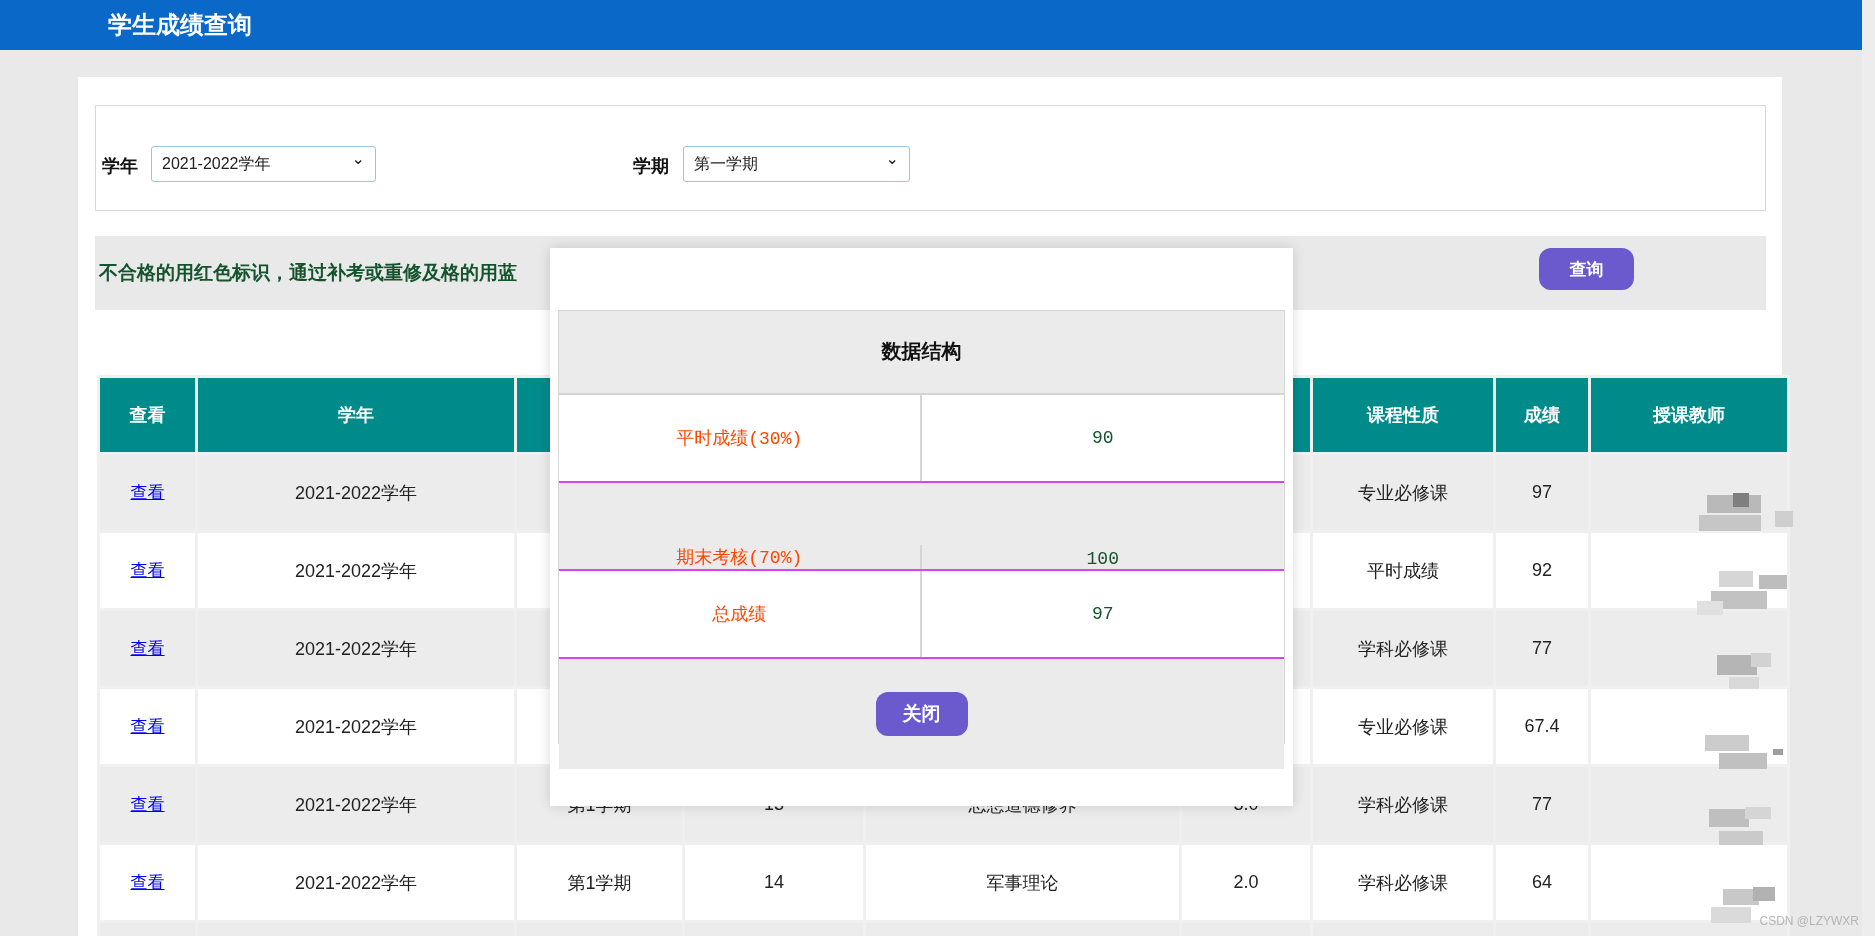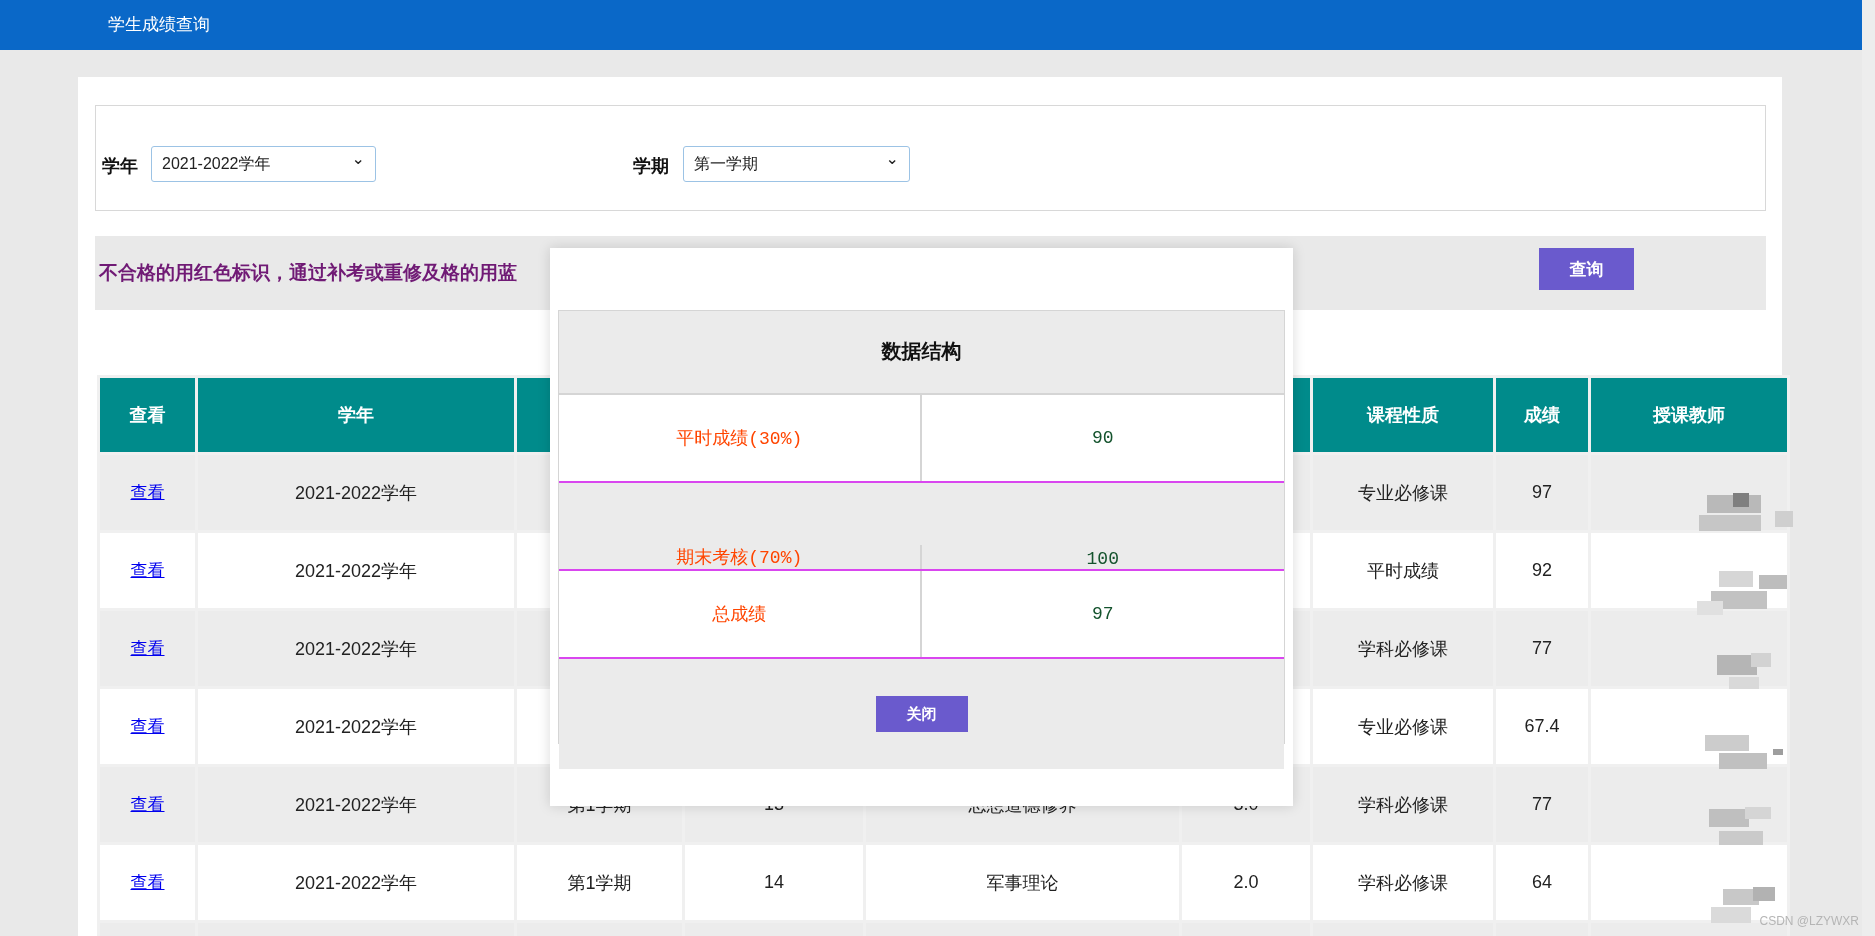--- a/index.html
+++ b/index.html
@@ -1,42 +1,42 @@
 <!DOCTYPE html>
 <html><head>
 <meta charset="utf-8">
 <style>
   * { margin:0; padding:0; box-sizing:border-box; }
   body { font-family:"Liberation Sans","DejaVu Sans",sans-serif; }
   .page { position:relative; width:1875px; height:936px; overflow:hidden; background:#e9e9e9; }
 
   
   .navbar { position:absolute; left:0; top:0; width:1862px; height:50px; background:#0a68c8; }
-  .nav-title { position:absolute; left:108px; top:0; line-height:50px; font-size:17px; color:#ffffff; }
+  .nav-title { position:absolute; left:108px; top:0; line-height:50px; font-size:24px; color:#ffffff;font-weight:bold; }
 
   
   .scroll-strip { position:absolute; right:0; top:0; width:13px; height:936px; background:#ededed; }
 
   
   .card { position:absolute; left:78px; top:77px; width:1704px; height:859px; background:#ffffff; }
 
   
   .filter-box { position:absolute; left:17px; top:28px; width:1671px; height:106px; background:#ffffff; border:1px solid #d8d8d8; }
   .f-label { position:absolute; top:48px; font-size:18px; font-weight:bold; color:#111111; }
   .f-label.l1 { left:6px; }
   .f-label.l2 { left:537px; }
   .select { position:absolute; top:40px; height:36px; background:#ffffff; border:1px solid #9cc3e5; border-radius:3px; font-size:16px; color:#222222; display:flex; align-items:center; padding:0 10px; cursor:default; }
   .select.s1 { left:55px; width:225px; }
   .select.s2 { left:587px; width:227px; }
   .select .chev { position:absolute; right:10px; top:2px; font-size:16px; color:#222222; }
 
   
   .toolbar { position:absolute; left:17px; top:159px; width:1671px; height:74px; background:#e9e9e9; }
-  .notice { position:absolute; left:4px; top:0; line-height:74px; font-size:19px; font-weight:bold; color:#701a75; white-space:nowrap; }
-  .btn { border:none; border-radius:0; background:#6a5acd; color:#ffffff; font-weight:bold; font-family:inherit; cursor:pointer; }
+  .notice { position:absolute; left:4px; top:0; line-height:74px; font-size:19px; font-weight:bold; color:#14532d; white-space:nowrap; }
+  .btn { border:none; border-radius:12px; background:#6a5acd; color:#ffffff; font-weight:bold; font-family:inherit; cursor:pointer; }
   .query-btn { position:absolute; right:132px; top:12px; width:95px; height:42px; font-size:17px; }
 
   
   table.grades { position:absolute; left:19px; top:298px; width:1663px; border-collapse:separate; border-spacing:3px; background:#f0f0f0; table-layout:fixed; }
   table.grades th { background:#008b8b; color:#ffffff; font-weight:bold; font-size:18px; height:74px; text-align:center; }
   table.grades td { background:#ffffff; font-size:18px; color:#222222; height:75px; text-align:center; vertical-align:middle; }
   table.grades tbody tr:nth-child(odd) td { background:#ececec; }
   table.grades td a { color:#0000ee; text-decoration:underline; font-size:17px; }
   td.score { color:#0000ee; }
   tr.sliver td { height:40px; }
@@ -68,21 +68,21 @@
   
   .modal { position:absolute; left:550px; top:248px; width:743px; height:558px; background:#ffffff; box-shadow:0 0 12px rgba(0,0,0,0.15); z-index:10; }
   .modal-box { position:absolute; left:8px; right:8px; top:62px; bottom:62px; border:1px solid #d5d5d5; background:#ffffff;font-family:Liberation Mono, monospace; }
   .m-title { height:84px; line-height:84px; text-align:center; background:#ebebeb; border-bottom:2px solid #d5d5d5; font-size:20px; font-weight:bold; color:#111111; }
   .m-row { display:flex; height:88px; border-bottom:2px solid #d946ef; background:#ffffff; }
   .m-row.alt { background:#ebebeb;align-items:flex-end; }
   .m-cell { width:50%; display:flex; align-items:center; justify-content:center; font-size:18px; }
   .m-label { color:#ff4500; border-right:2px solid #d5d5d5; }
   .m-value { color:#14532d; }
   .m-footer { height:110px; background:#ebebeb; display:flex; align-items:center; justify-content:center; }
-  .close-btn { width:92px; height:36px; font-size:15px; }
+  .close-btn { width:92px; height:44px; font-size:19px; }
 
   .watermark { position:absolute; right:16px; bottom:8px; font-size:12px; color:#b5b5b5; }
 </style>
 </head>
 <body>
 
 <div class="page">
 
   <div class="navbar">
     <div class="nav-title">学生成绩查询</div>

